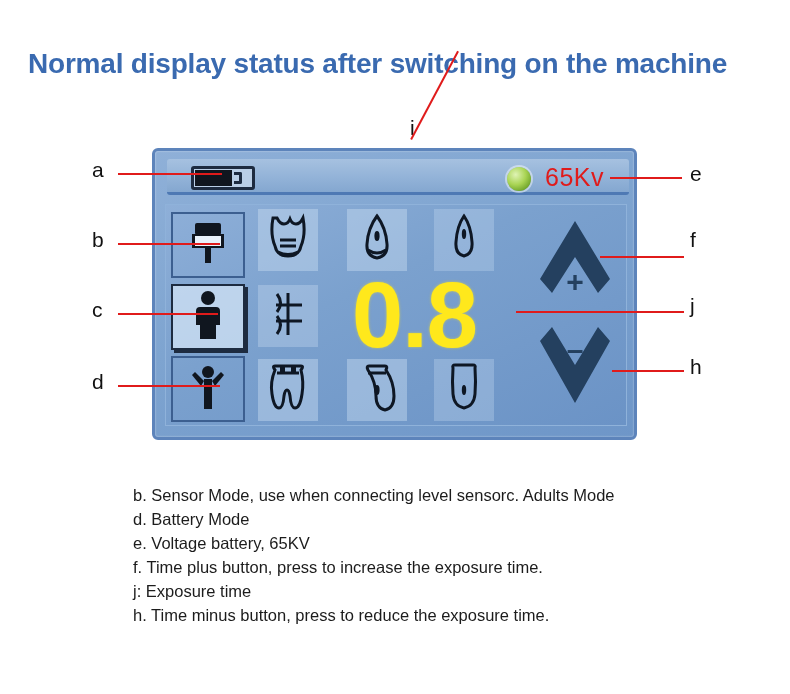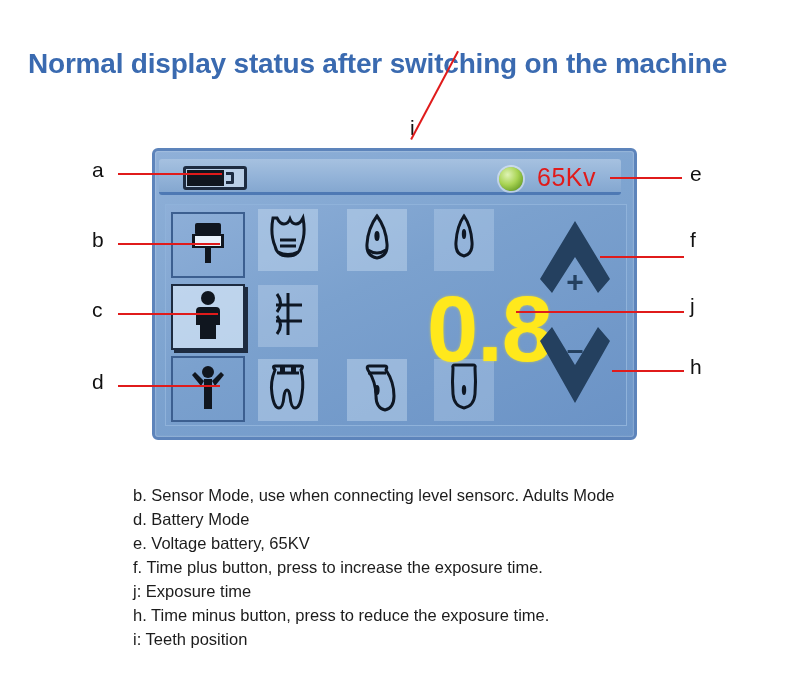--- a/index.html
+++ b/index.html
@@ -41,21 +41,21 @@
   
   .lcdtex {
     background-image:
       repeating-linear-gradient(0deg, rgba(255,255,255,.10) 0 1px, rgba(0,0,0,0) 1px 4px),
       repeating-linear-gradient(90deg, rgba(255,255,255,.10) 0 1px, rgba(0,0,0,0) 1px 4px);
   }
 
   
   #statusbar {
     position: absolute;
-    left: 4px; top: 8px;
+    left: 12px; top: 8px;
     width: 462px; height: 36px;
     background: linear-gradient(180deg,#a6c1e0 0%, #93b3d8 55%, #84a7d0 100%);
     border-radius: 3px;
     border-bottom: 3px solid #4e79b4;
   }
   #battery {
     position: absolute;
     left: 24px; top: 7px;
     width: 64px; height: 24px;
     border: 3px solid #1d2b40;
@@ -135,23 +135,22 @@
   
   #expo {
     position: absolute;
     left: 186px; top: 62px;
     width: 200px; height: 98px;
     color: #ffe81c;
     font-size: 92px;
     font-weight: bold;
     line-height: 96px;
     letter-spacing: -1px;
-    text-align: right;
+    text-align: left;
     text-shadow: 0 0 3px rgba(255,232,28,.55);
-    margin-top: 14px;
   }
 
   
   #arrowcol {
     position: absolute;
     right: 6px; top: 4px;
     width: 90px; height: 212px;
   }
   .arrowbtn {
     position: absolute; left: 8px;
@@ -383,16 +382,15 @@
   <div class="callout" style="left:410px; top:116px;">i</div>
   <div class="lead-diag" style="left:412px; top:140px; height:100px; transform:rotate(208deg);"></div>
 
   <div id="caption">
     <div>b. Sensor Mode, use when connecting level sensorc. Adults Mode</div>
     <div>d. Battery Mode</div>
     <div>e. Voltage battery, 65KV</div>
     <div>f. Time plus button, press to increase the exposure time.</div>
     <div>j: Exposure time</div>
     <div>h. Time minus button, press to reduce the exposure time.</div>
-    <div>i: Teeth position</div>
   </div>
 
 </div>
 
 </body></html>

